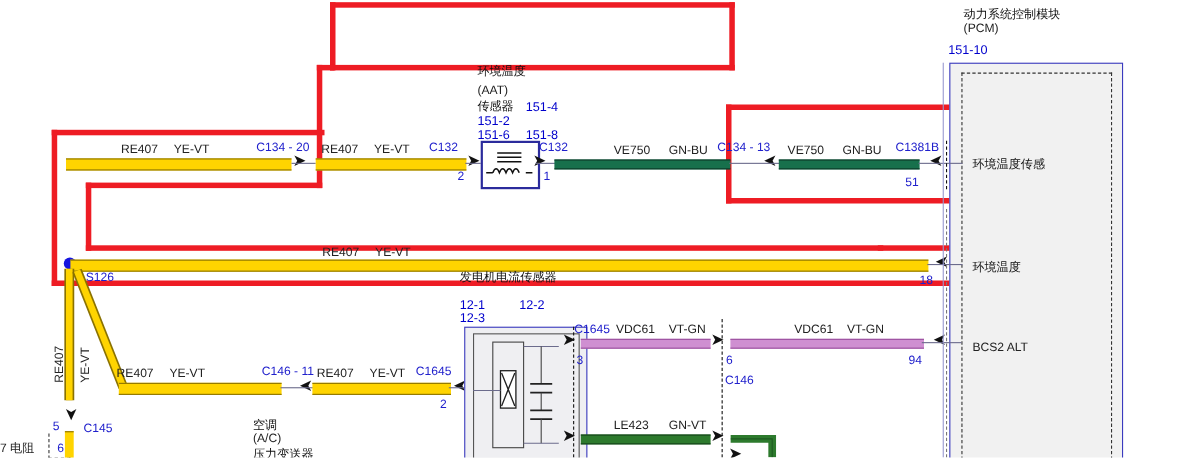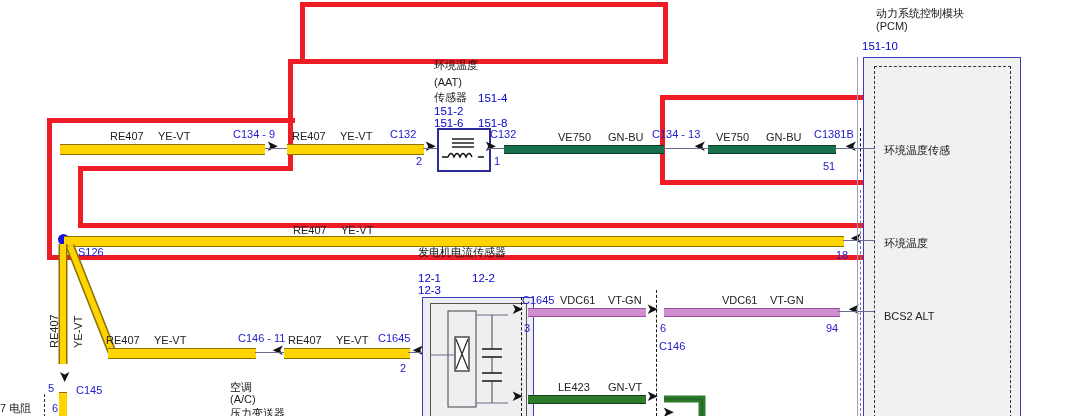--- a/index.html
+++ b/index.html
@@ -71,21 +71,21 @@
   <div class="pcminner" style="left:874px;top:66px;width:135px;height:350px;"></div>
 
   <div class="abs txt-cn" style="left:884px;top:143px;">环境温度传感</div>
   <div class="abs txt-cn" style="left:884px;top:236px;">环境温度</div>
   <div class="abs txt" style="left:884px;top:310px;">BCS2 ALT</div>
 
   <div class="wire wire-ye" style="left:60px;top:144px;width:205px;"></div>
   <div class="abs txt" style="left:110px;top:130px;">RE407</div>
   <div class="abs txt" style="left:158px;top:130px;">YE-VT</div>
 
-  <div class="abs txt-blue" style="left:233px;top:128px;">C134  -  9</div>
+  <div class="abs txt-blue" style="left:233px;top:128px;">C134  -  20</div>
   <div class="abs arrow" style="left:266px;top:142px;">➤</div>
   <div class="thinline" style="left:265px;top:148px;width:22px;"></div>
 
   <div class="wire wire-ye" style="left:287px;top:144px;width:137px;"></div>
   <div class="abs txt" style="left:292px;top:130px;">RE407</div>
   <div class="abs txt" style="left:340px;top:130px;">YE-VT</div>
 
   <div class="abs txt-blue" style="left:390px;top:128px;">C132</div>
   <div class="abs txt-blue" style="left:416px;top:155px;">2</div>
   <div class="abs arrow" style="left:424px;top:142px;">➤</div>

